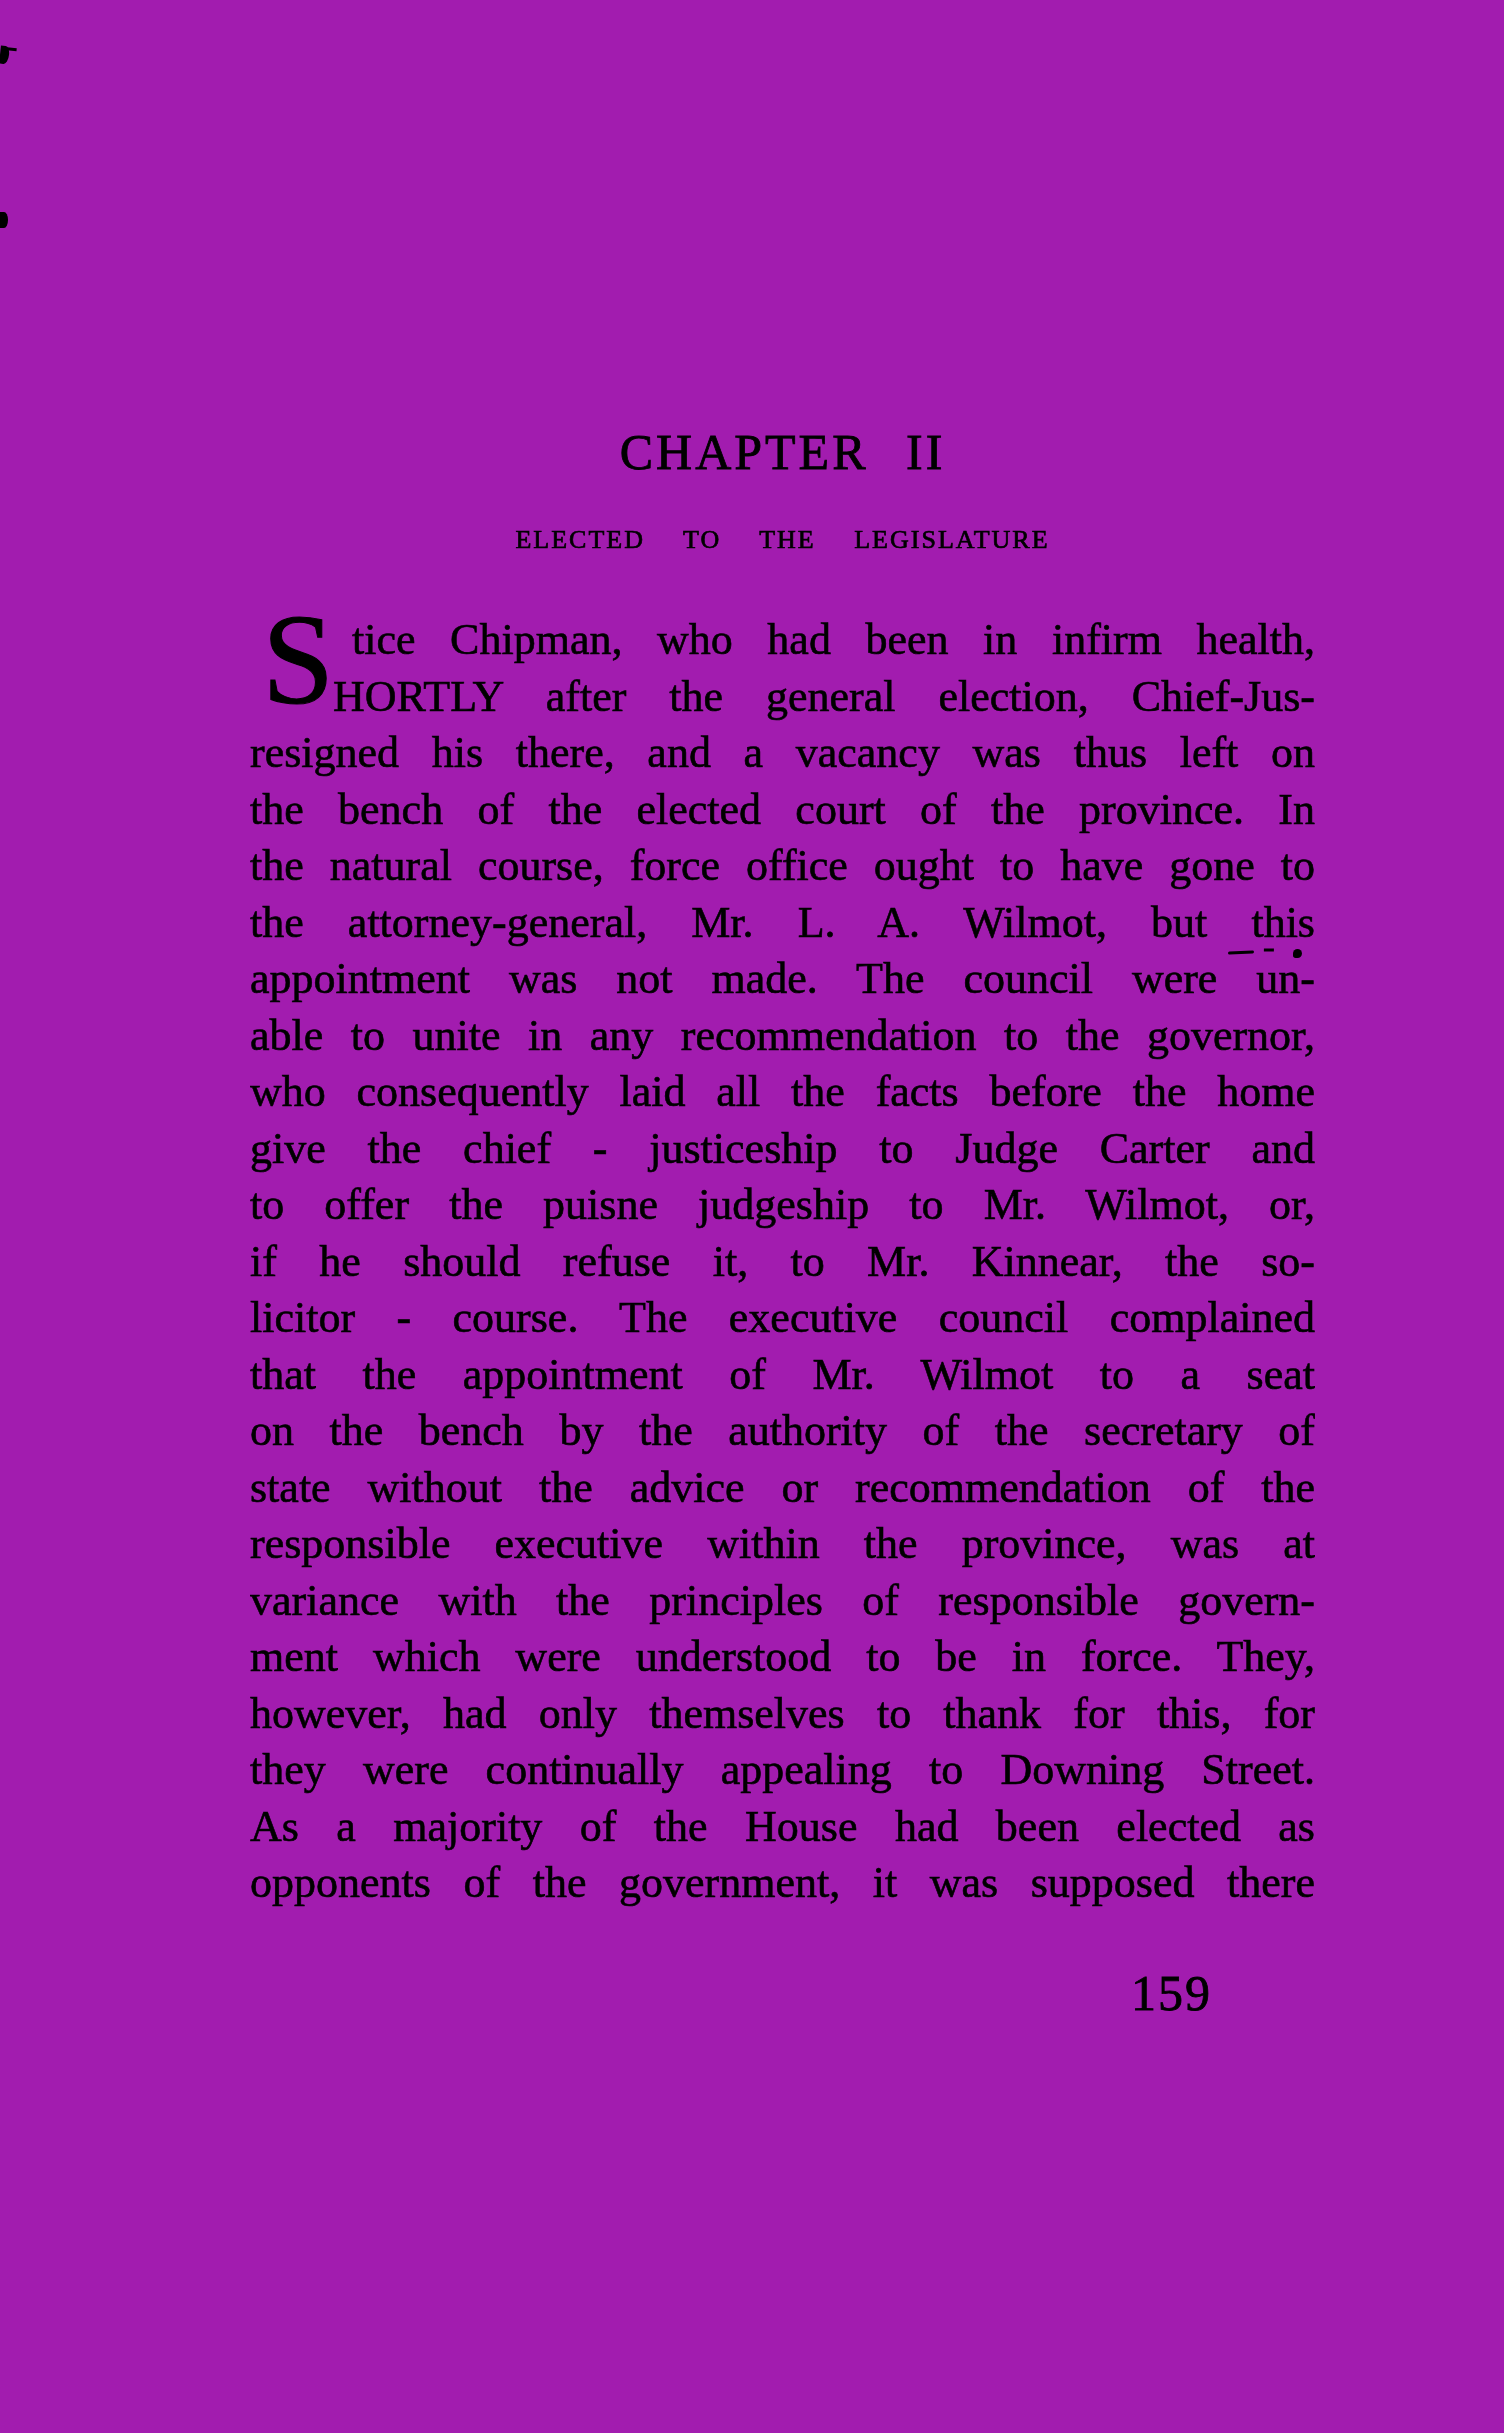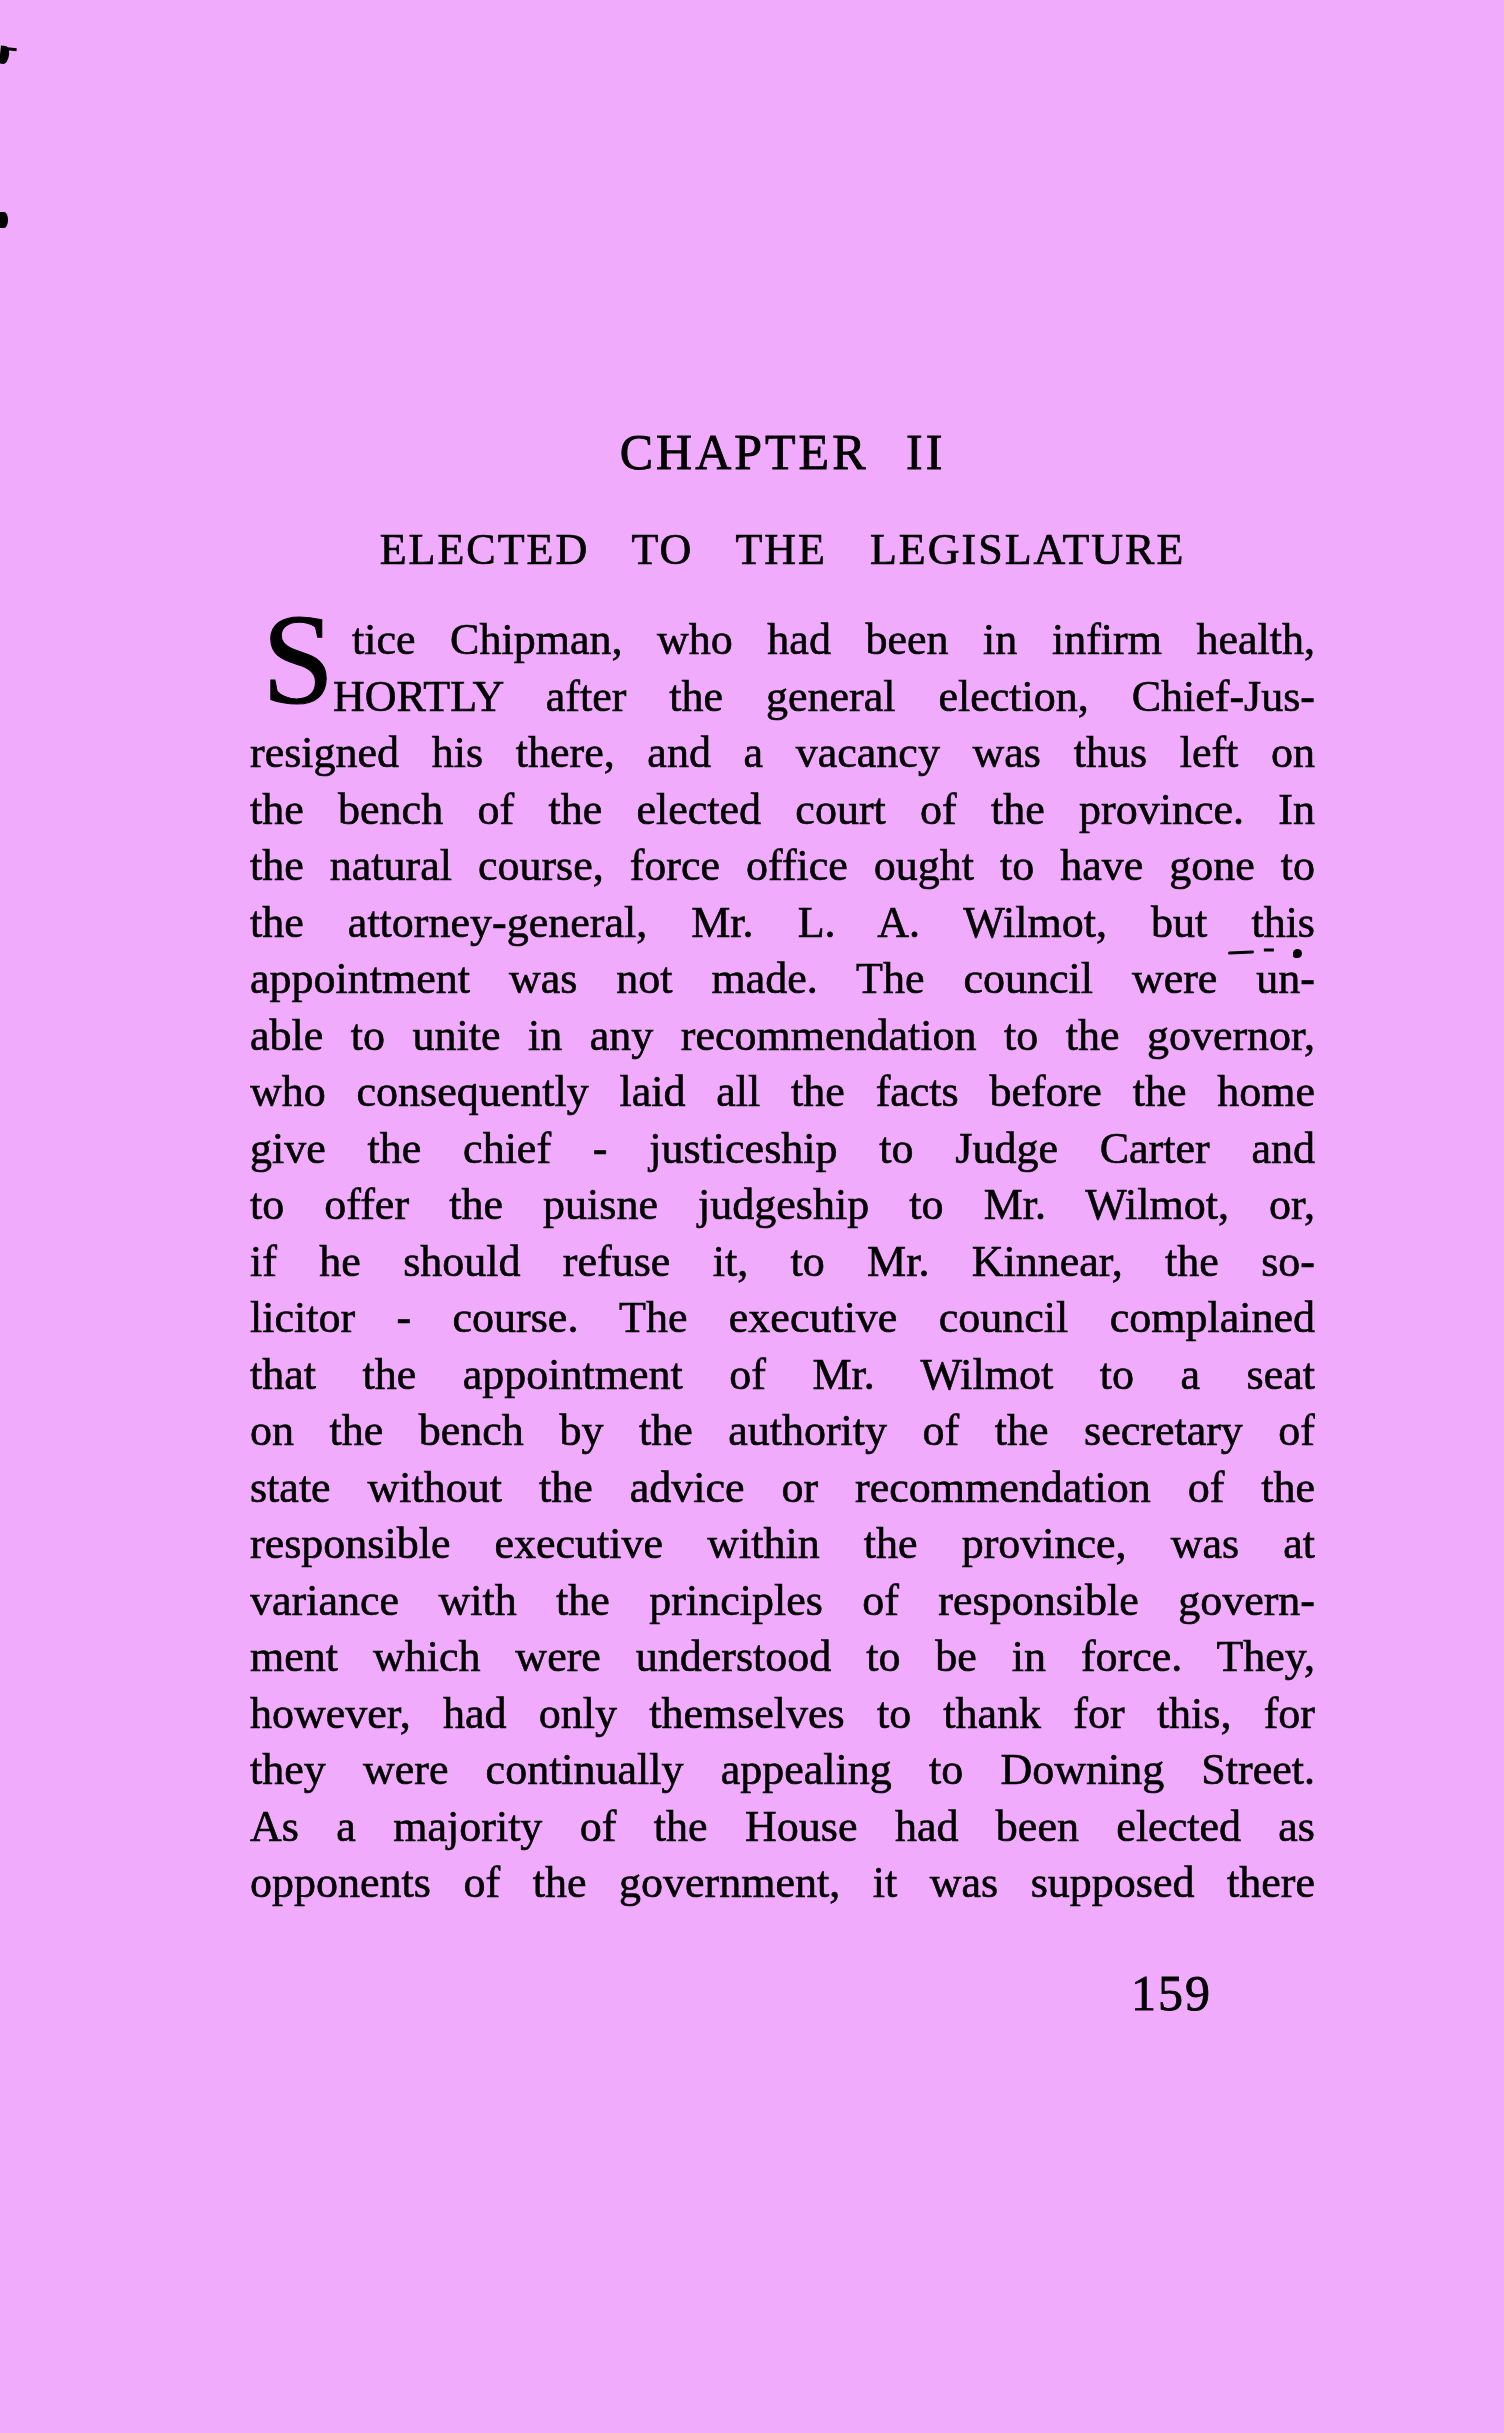--- a/index.html
+++ b/index.html
@@ -4,21 +4,21 @@
 <style>
   html, body {
     margin: 0;
     padding: 0;
     background: #ffffff;
   }
   .page {
     position: relative;
     width: 1504px;
     height: 2433px;
-    background: #f0abfc;
+    background: #a21caf;
     overflow: hidden;
     font-family: "Liberation Serif", "DejaVu Serif", serif;
     color: #000;
   }
   .chapter {
     position: absolute;
     left: 250px;
     top: 422px;
     width: 1065px;
     margin: 0;
@@ -30,21 +30,21 @@
     line-height: 1.2;
     -webkit-text-stroke: 0.8px #000;
   }
   .section {
     position: absolute;
     left: 250px;
     top: 524px;
     width: 1065px;
     margin: 0;
     text-align: center;
-    font-size: 44px;
+    font-size: 26px;
     font-weight: normal;
     letter-spacing: 2px;
     word-spacing: 30px;
     line-height: 1.2;
     -webkit-text-stroke: 0.7px #000;
   }
   .bodytext {
     position: absolute;
     left: 250px;
     top: 612px;

